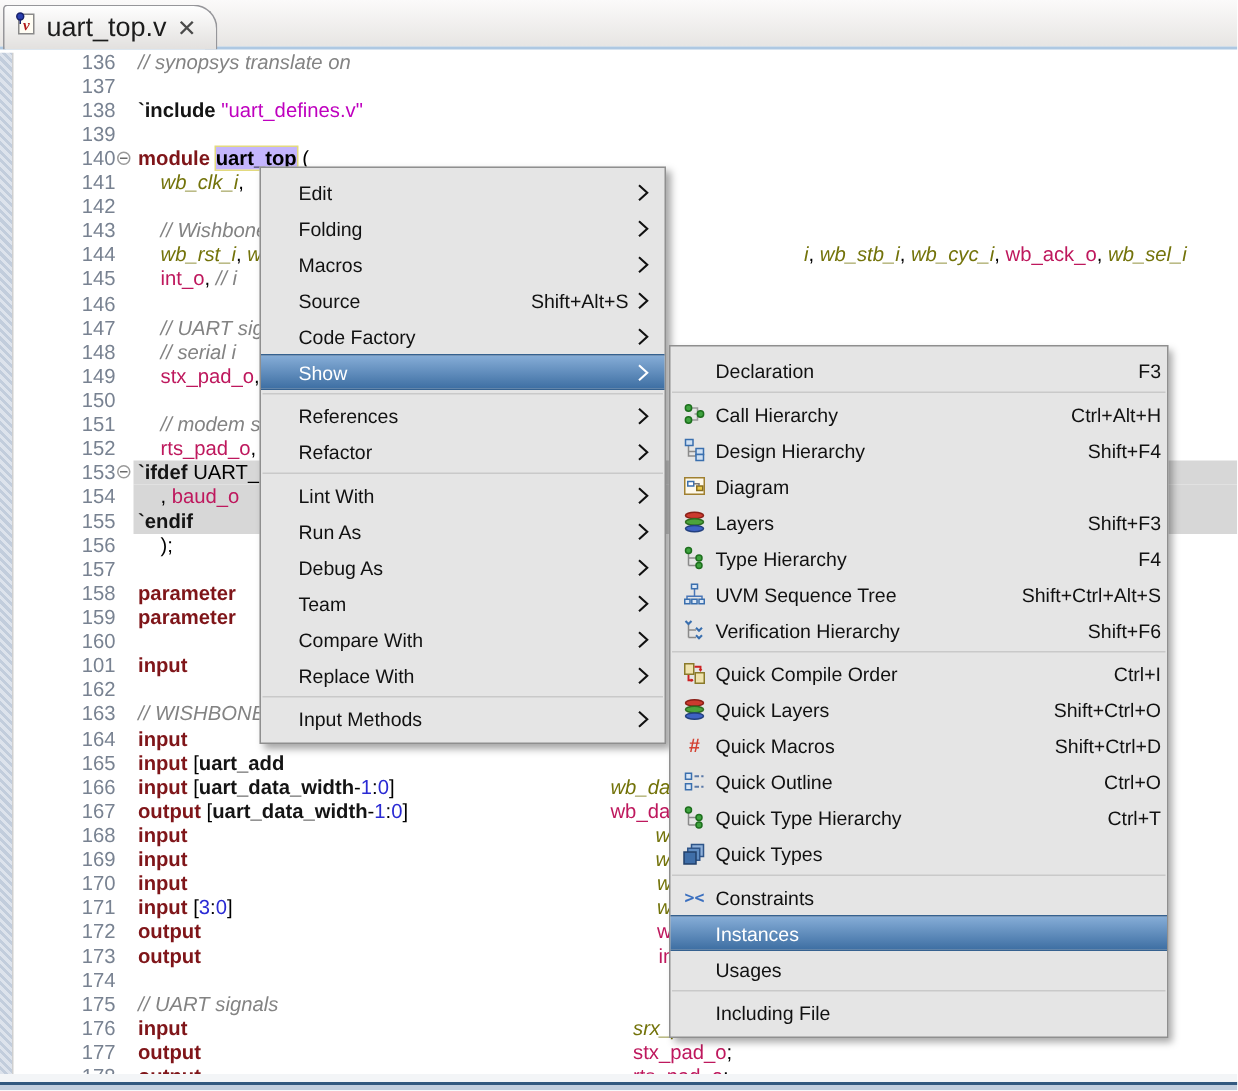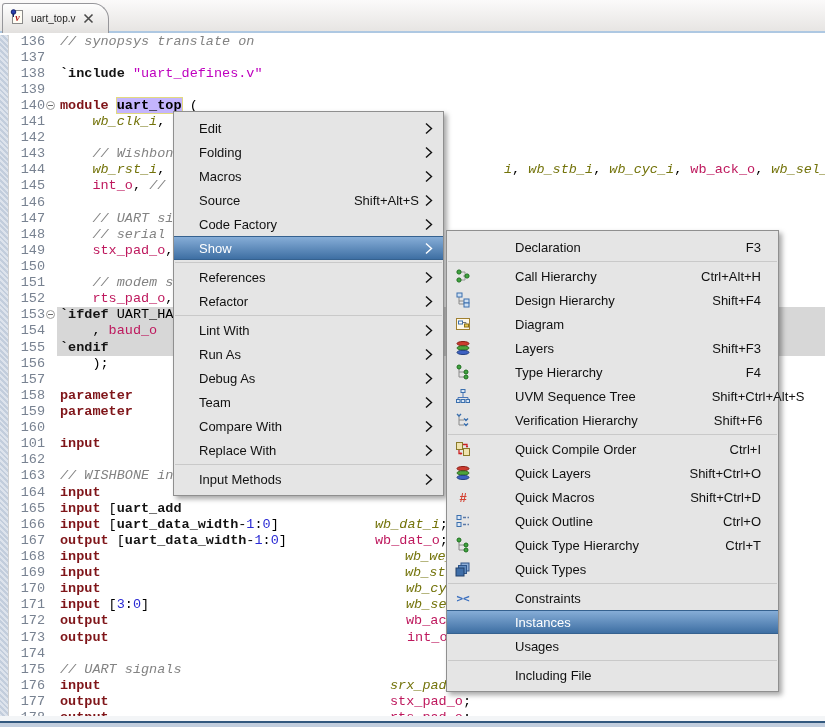--- a/index.html
+++ b/index.html
@@ -6,31 +6,31 @@
   .stage{position:relative;width:825px;height:727px;overflow:hidden;background:#fff;
          font-family:"Liberation Sans","DejaVu Sans",sans-serif;}
 
   
   .tabbar{position:absolute;left:0;top:0;width:825px;height:33px;
           background:linear-gradient(#fbfafa,#e7e5e3);
           border-bottom:2px solid #aec8e2;box-sizing:border-box;}
   .tab{position:absolute;left:2px;top:3px;height:30px;display:flex;align-items:center;gap:6px;
        padding:0 14px 0 7px;background:linear-gradient(#fefefe,#e2e0de);
        border:1px solid #96969a;border-bottom:none;border-radius:3px 16px 0 0;box-sizing:border-box;}
-  .tab-title{font-size:10px;color:#1c1c1c;}
+  .tab-title{font-size:18px;color:#1c1c1c;}
   .tab-close{margin-left:2px;display:inline-flex;}
 
   
   .editor{position:absolute;left:0;top:35px;width:825px;height:681px;background:#fff;overflow:hidden;}
   .hatch{position:absolute;left:0;top:0;width:9px;height:681px;
          background:repeating-linear-gradient(45deg,#dde3ec 0 2px,#c2cddc 2px 4px);
          border-right:1px solid #cfcfcf;box-sizing:border-box;}
   #code-lines{position:absolute;left:0;top:-1.5px;width:825px;}
   .cl{display:flex;height:16.12px;line-height:16.12px;white-space:pre;
-      font-family:Liberation Mono, monospace;font-size:13.5px;}
+      font-family:Liberation Sans, sans-serif;font-size:13.5px;margin-left:32px;}
   .ln{flex:none;width:45px;text-align:right;color:#788291;}
   .fold{flex:none;width:12px;position:relative;}
   .fm{position:absolute;left:1px;top:3px;width:9px;height:9px;border:1px solid #9a9a9a;border-radius:50%;
       background:#fff;box-sizing:border-box;}
   .fm::after{content:"";position:absolute;left:1px;top:3px;width:5px;height:1px;background:#6a6a6a;}
   .ct{flex:1;position:relative;padding-left:3px;}
   .ct.gray{background:#d7d7d7;}
   .seg{position:absolute;top:0;}
   .kw{color:#7f1519;font-weight:bold;}
   .pre{color:#141414;font-weight:bold;}
@@ -51,21 +51,21 @@
   .menu{position:absolute;background:#e5e5e5;border:1px solid #8f8f8f;box-sizing:border-box;
         padding:4px 0;box-shadow:3px 3px 5px rgba(0,0,0,.35);font-size:13px;color:#111;}
   .mi{height:24px;display:flex;align-items:center;box-sizing:border-box;}
   .mi .ml{white-space:nowrap;}
   .mi .sp{flex:1;}
   .mi .ms{white-space:nowrap;color:inherit;}
   .mi .ma{width:20px;flex:none;display:flex;justify-content:center;}
   .mi.sel{background:linear-gradient(#86add7,#3e6fa3);color:#fff;border-top:1px solid #35618f;border-bottom:1px solid #35618f;}
   .sep{height:1px;background:#c9c9c9;margin:2px 1px;}
   .m1 .mi{padding-left:25px;padding-right:4px;}
-  .m2 .mi{padding-left:6px;padding-right:17px;gap:38px;}
+  .m2 .mi{padding-left:6px;padding-right:4px;}
   .mic{width:20px;flex:none;display:flex;align-items:center;justify-content:center;margin-right:4px;}
   .mic svg{display:block;}
 </style>
 </head>
 <body>
 
 <div class="stage">
 
   <div class="tabbar">
     <div class="tab">

